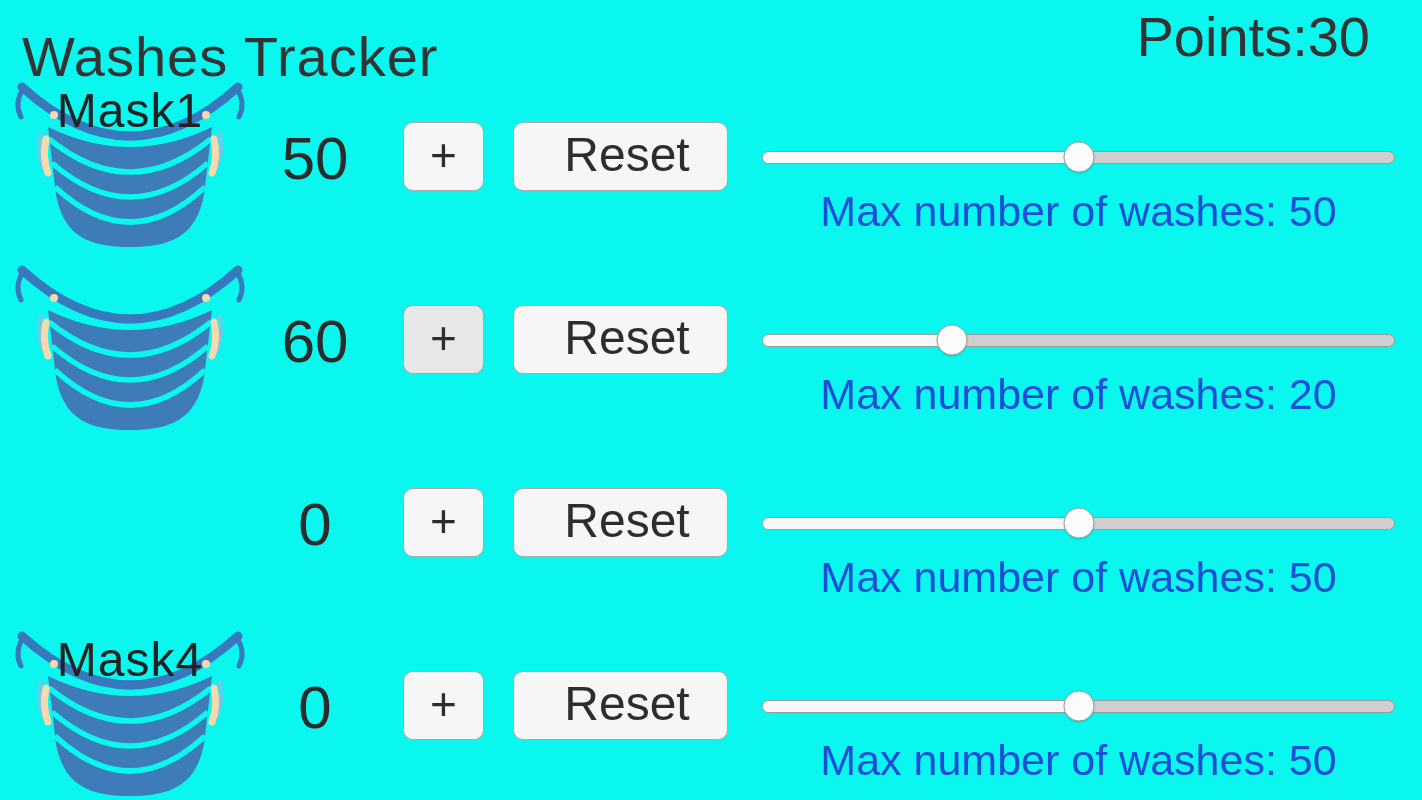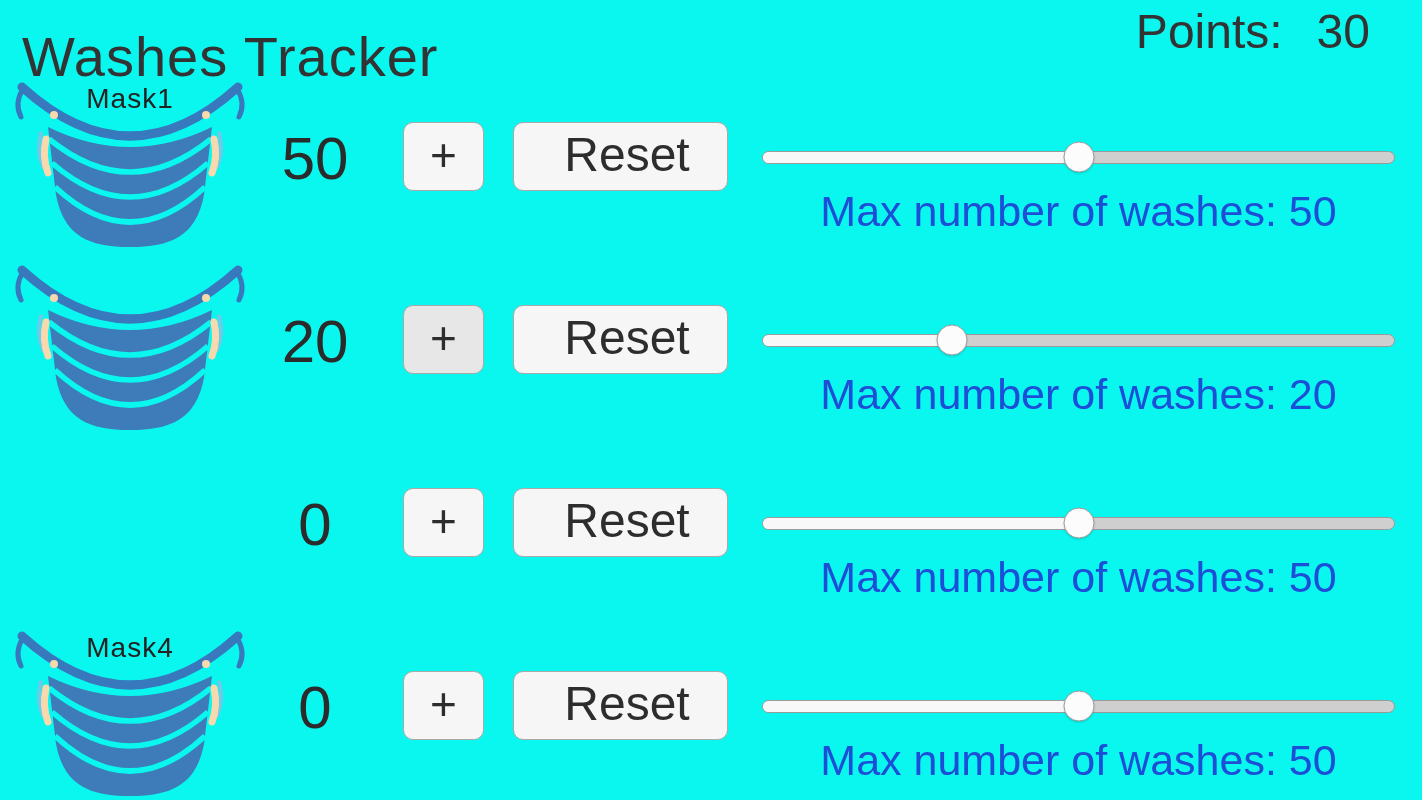--- a/index.html
+++ b/index.html
@@ -12,32 +12,31 @@
     color: #333;
   }
   .stage { position: relative; width: 1422px; height: 800px; }
 
   .title {
     position: absolute; left: 22px; top: 24px;
     font-size: 56px; color: #333; letter-spacing: 1px;
   }
   .points {
     position: absolute; right: 52px; top: 4px;
-    font-size: 48px; color: #333;
+    font-size: 56px; color: #333;
     display: flex;
-    gap: 34px;
   }
 
   .row { position: absolute; left: 0; width: 1422px; height: 182px; }
 
   .mask-wrap { position: absolute; left: 10px; top: 0; width: 240px; height: 175px; }
   .mask-wrap svg { width: 240px; height: 175px; display: block; }
   .mask-label {
     position: absolute; left: 0; top: 8px; width: 240px;
-    text-align: center; font-size: 28px; color: #222; letter-spacing: 1px;
+    text-align: center; font-size: 48px; color: #222; letter-spacing: 1px;
   }
 
   .count {
     position: absolute; left: 258px; top: 46px; width: 114px; height: 76px;
     line-height: 76px; text-align: center;
     font-size: 60px; color: #2b2b2b;
   }
 
   .btn {
     position: absolute; top: 47px; height: 69px;
@@ -136,21 +135,21 @@
     </div>
     <div class="max-label">Max number of washes: 50</div>
   </div>
 
   <div class="row" style="top:258px">
     <div class="mask-wrap">
       <svg viewBox="0 0 240 175">
           <use href="#mask-icon"></use>
         </svg>
     </div>
-    <div class="count">20</div>
+    <div class="count">60</div>
     <button class="btn plus pressed">+</button>
     <button class="btn reset">Reset</button>
     <div class="slider">
       <div class="track">
           <div class="fill" style="width: 30%;"></div>
         </div>
       <div class="thumb" style="left: 30%;"></div>
     </div>
     <div class="max-label">Max number of washes: 20</div>
   </div>

